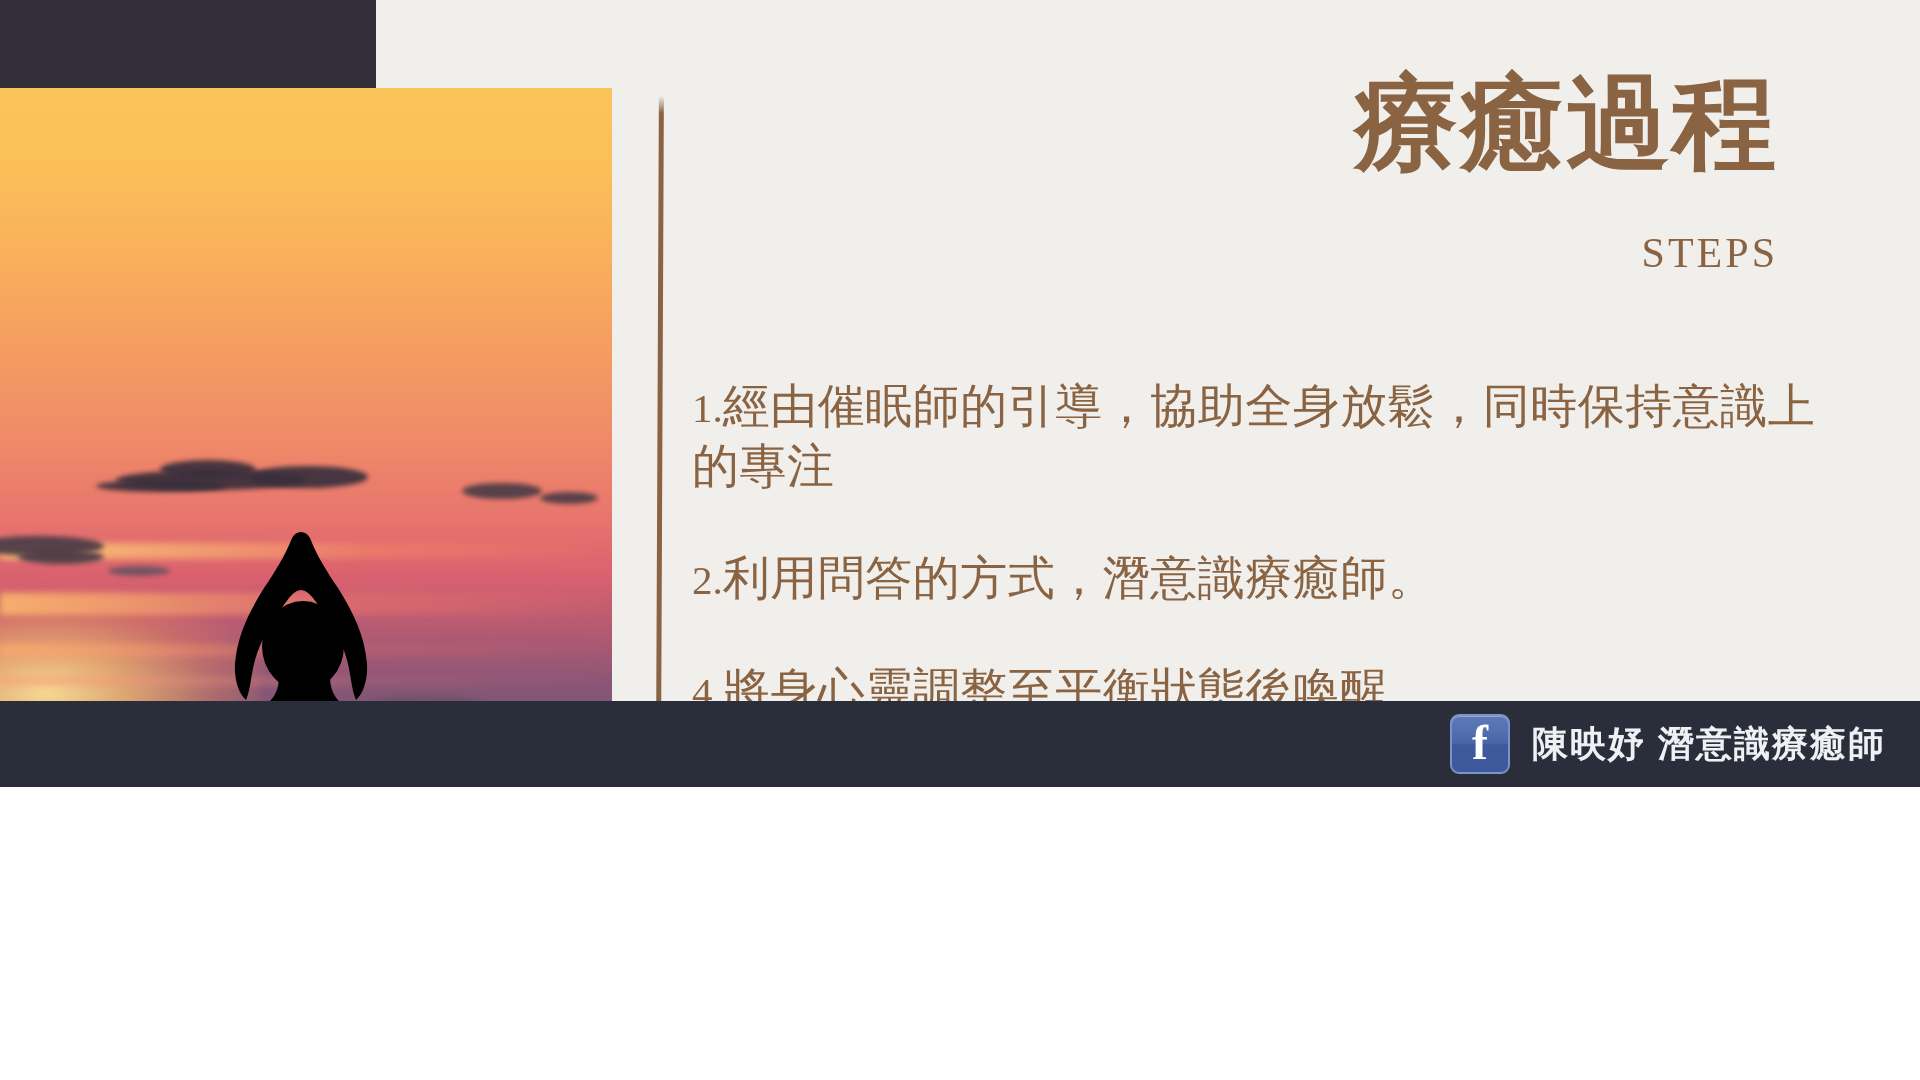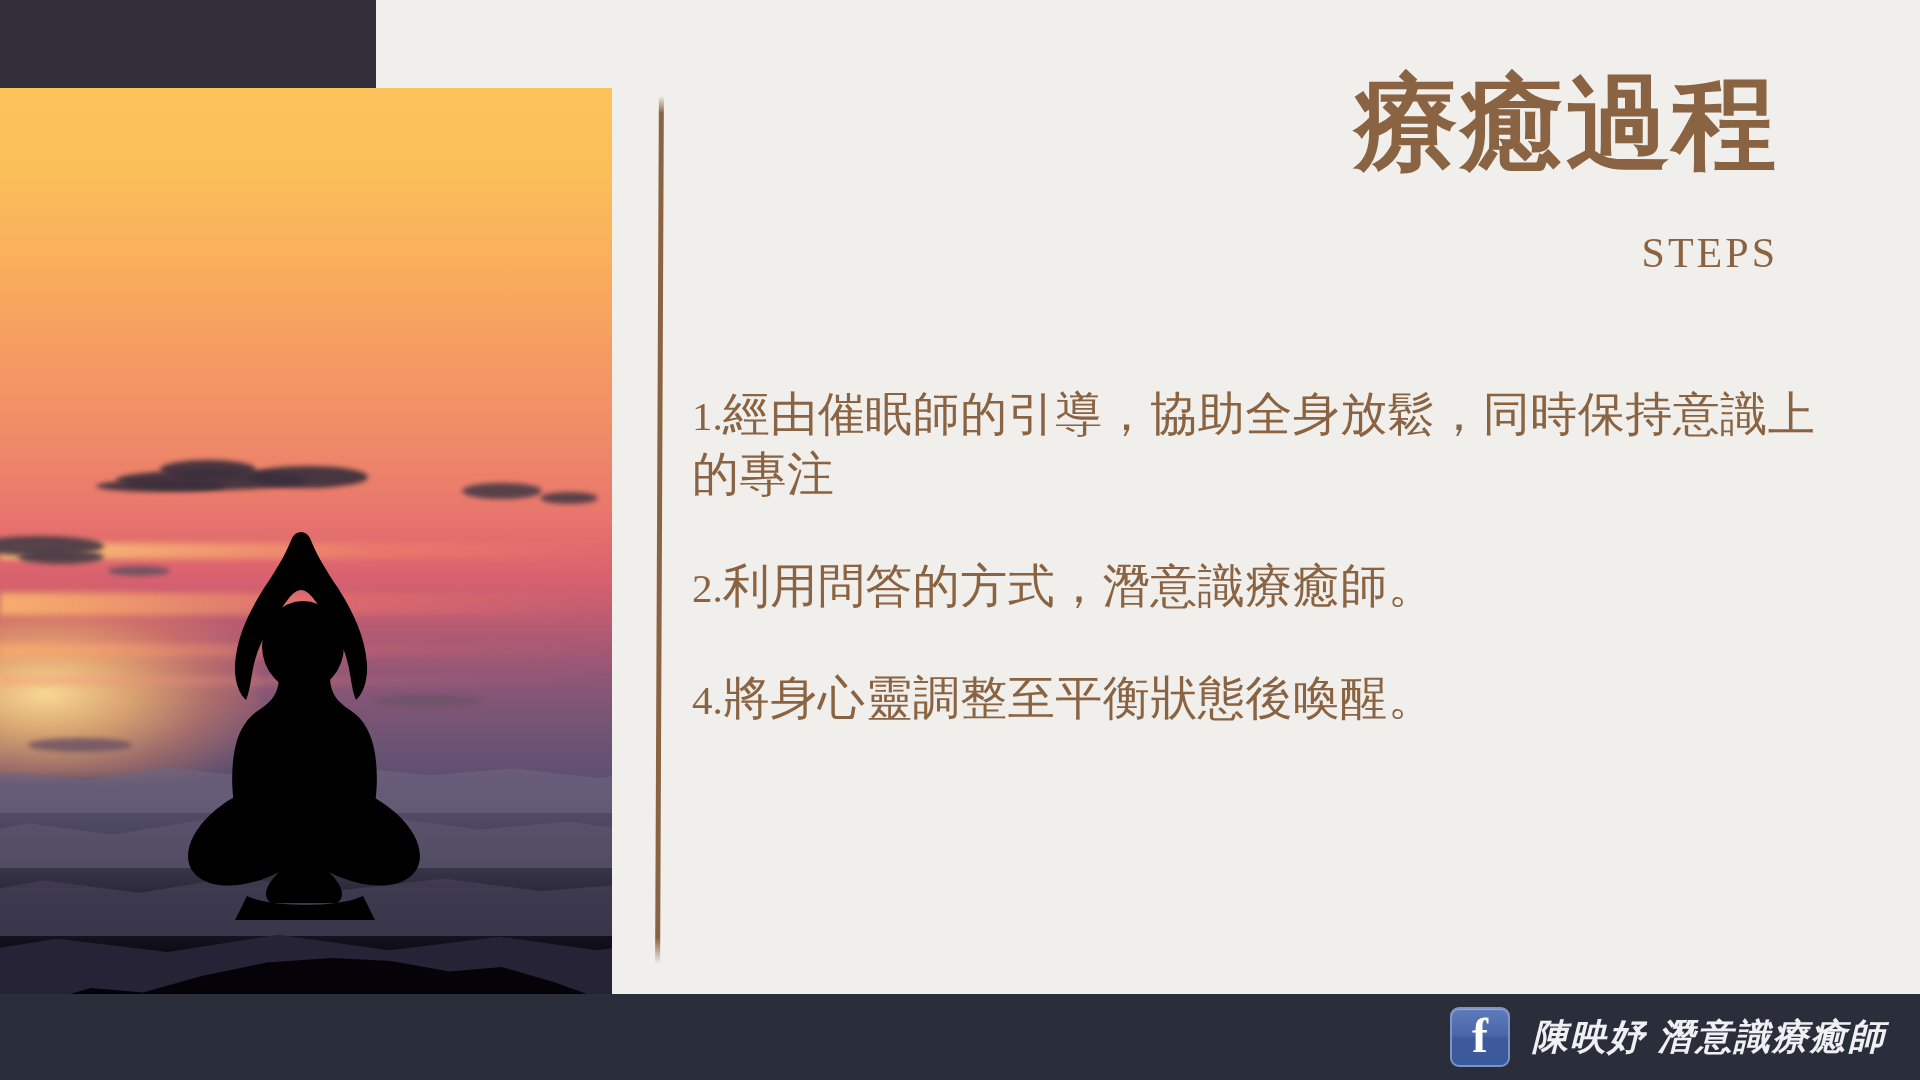--- a/index.html
+++ b/index.html
@@ -4,21 +4,21 @@
 <title>療癒過程</title>
 <style>
   html, body {
     margin: 0;
     padding: 0;
     background: #ffffff;
   }
   #slide {
     position: relative;
     width: 1920px;
-    height: 1080px;
+    height: 787px;
     overflow: hidden;
     background: #f0efeb;
     font-family: "Liberation Sans", "DejaVu Sans", sans-serif;
   }
 
   
   .corner-block {
     position: absolute;
     left: 0;
     top: 0;
@@ -185,21 +185,21 @@
     text-align: right;
     font-family: "Liberation Serif", "DejaVu Serif", serif;
     font-size: 42px;
     letter-spacing: 3px;
     color: #8a6342;
   }
 
   .steps {
     position: absolute;
     left: 692px;
-    top: 384px;
+    top: 376px;
     width: 1170px;
   }
   .step {
     color: #8a6342;
     font-size: 47px;
     line-height: 1.28;
     margin-bottom: 52px;
     letter-spacing: 0.5px;
   }
   .step:last-child { margin-bottom: 0; margin-top: 40px; }
@@ -246,21 +246,20 @@
     font-size: 48px;
     color: #ffffff;
     line-height: 1;
   }
   .fb-label {
     color: #eef0f4;
     font-size: 36px;
     font-weight: bold;
     letter-spacing: 2px;
     white-space: nowrap;
-    font-style: italic;
   }
 </style>
 </head>
 <body>
 
 <div id="slide">
 
   <div class="corner-block"></div>
 
   <div class="photo">

